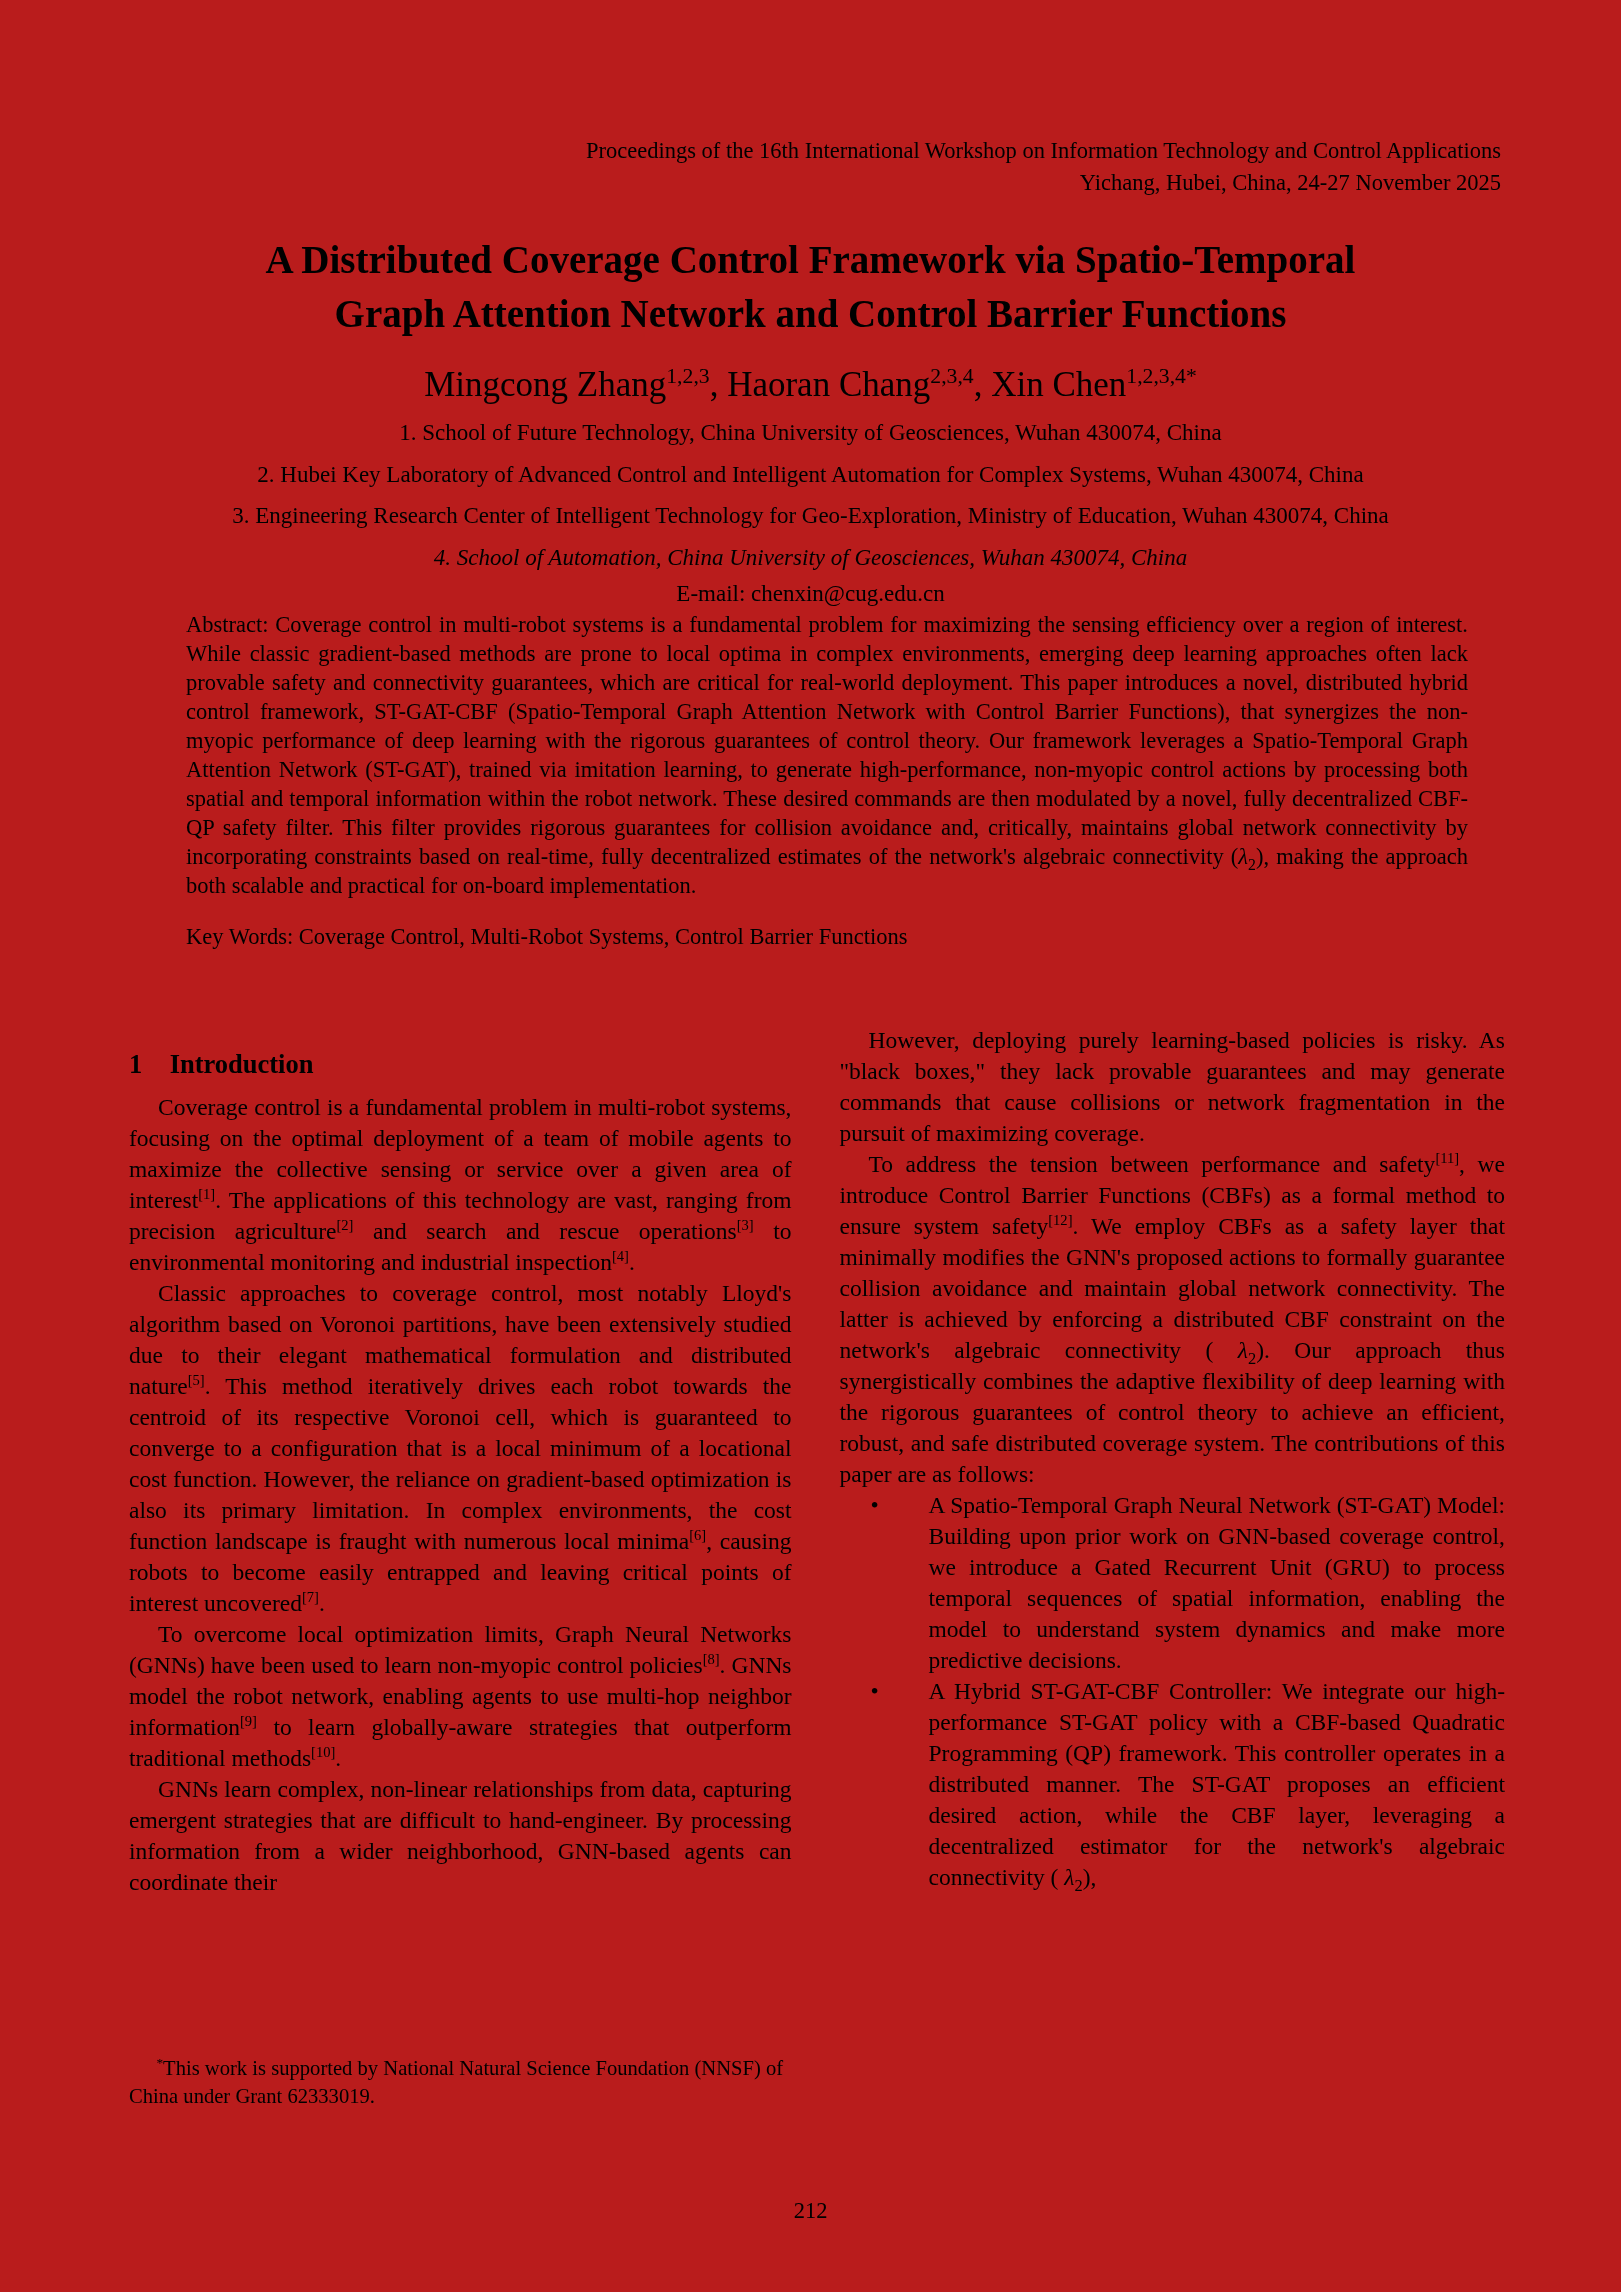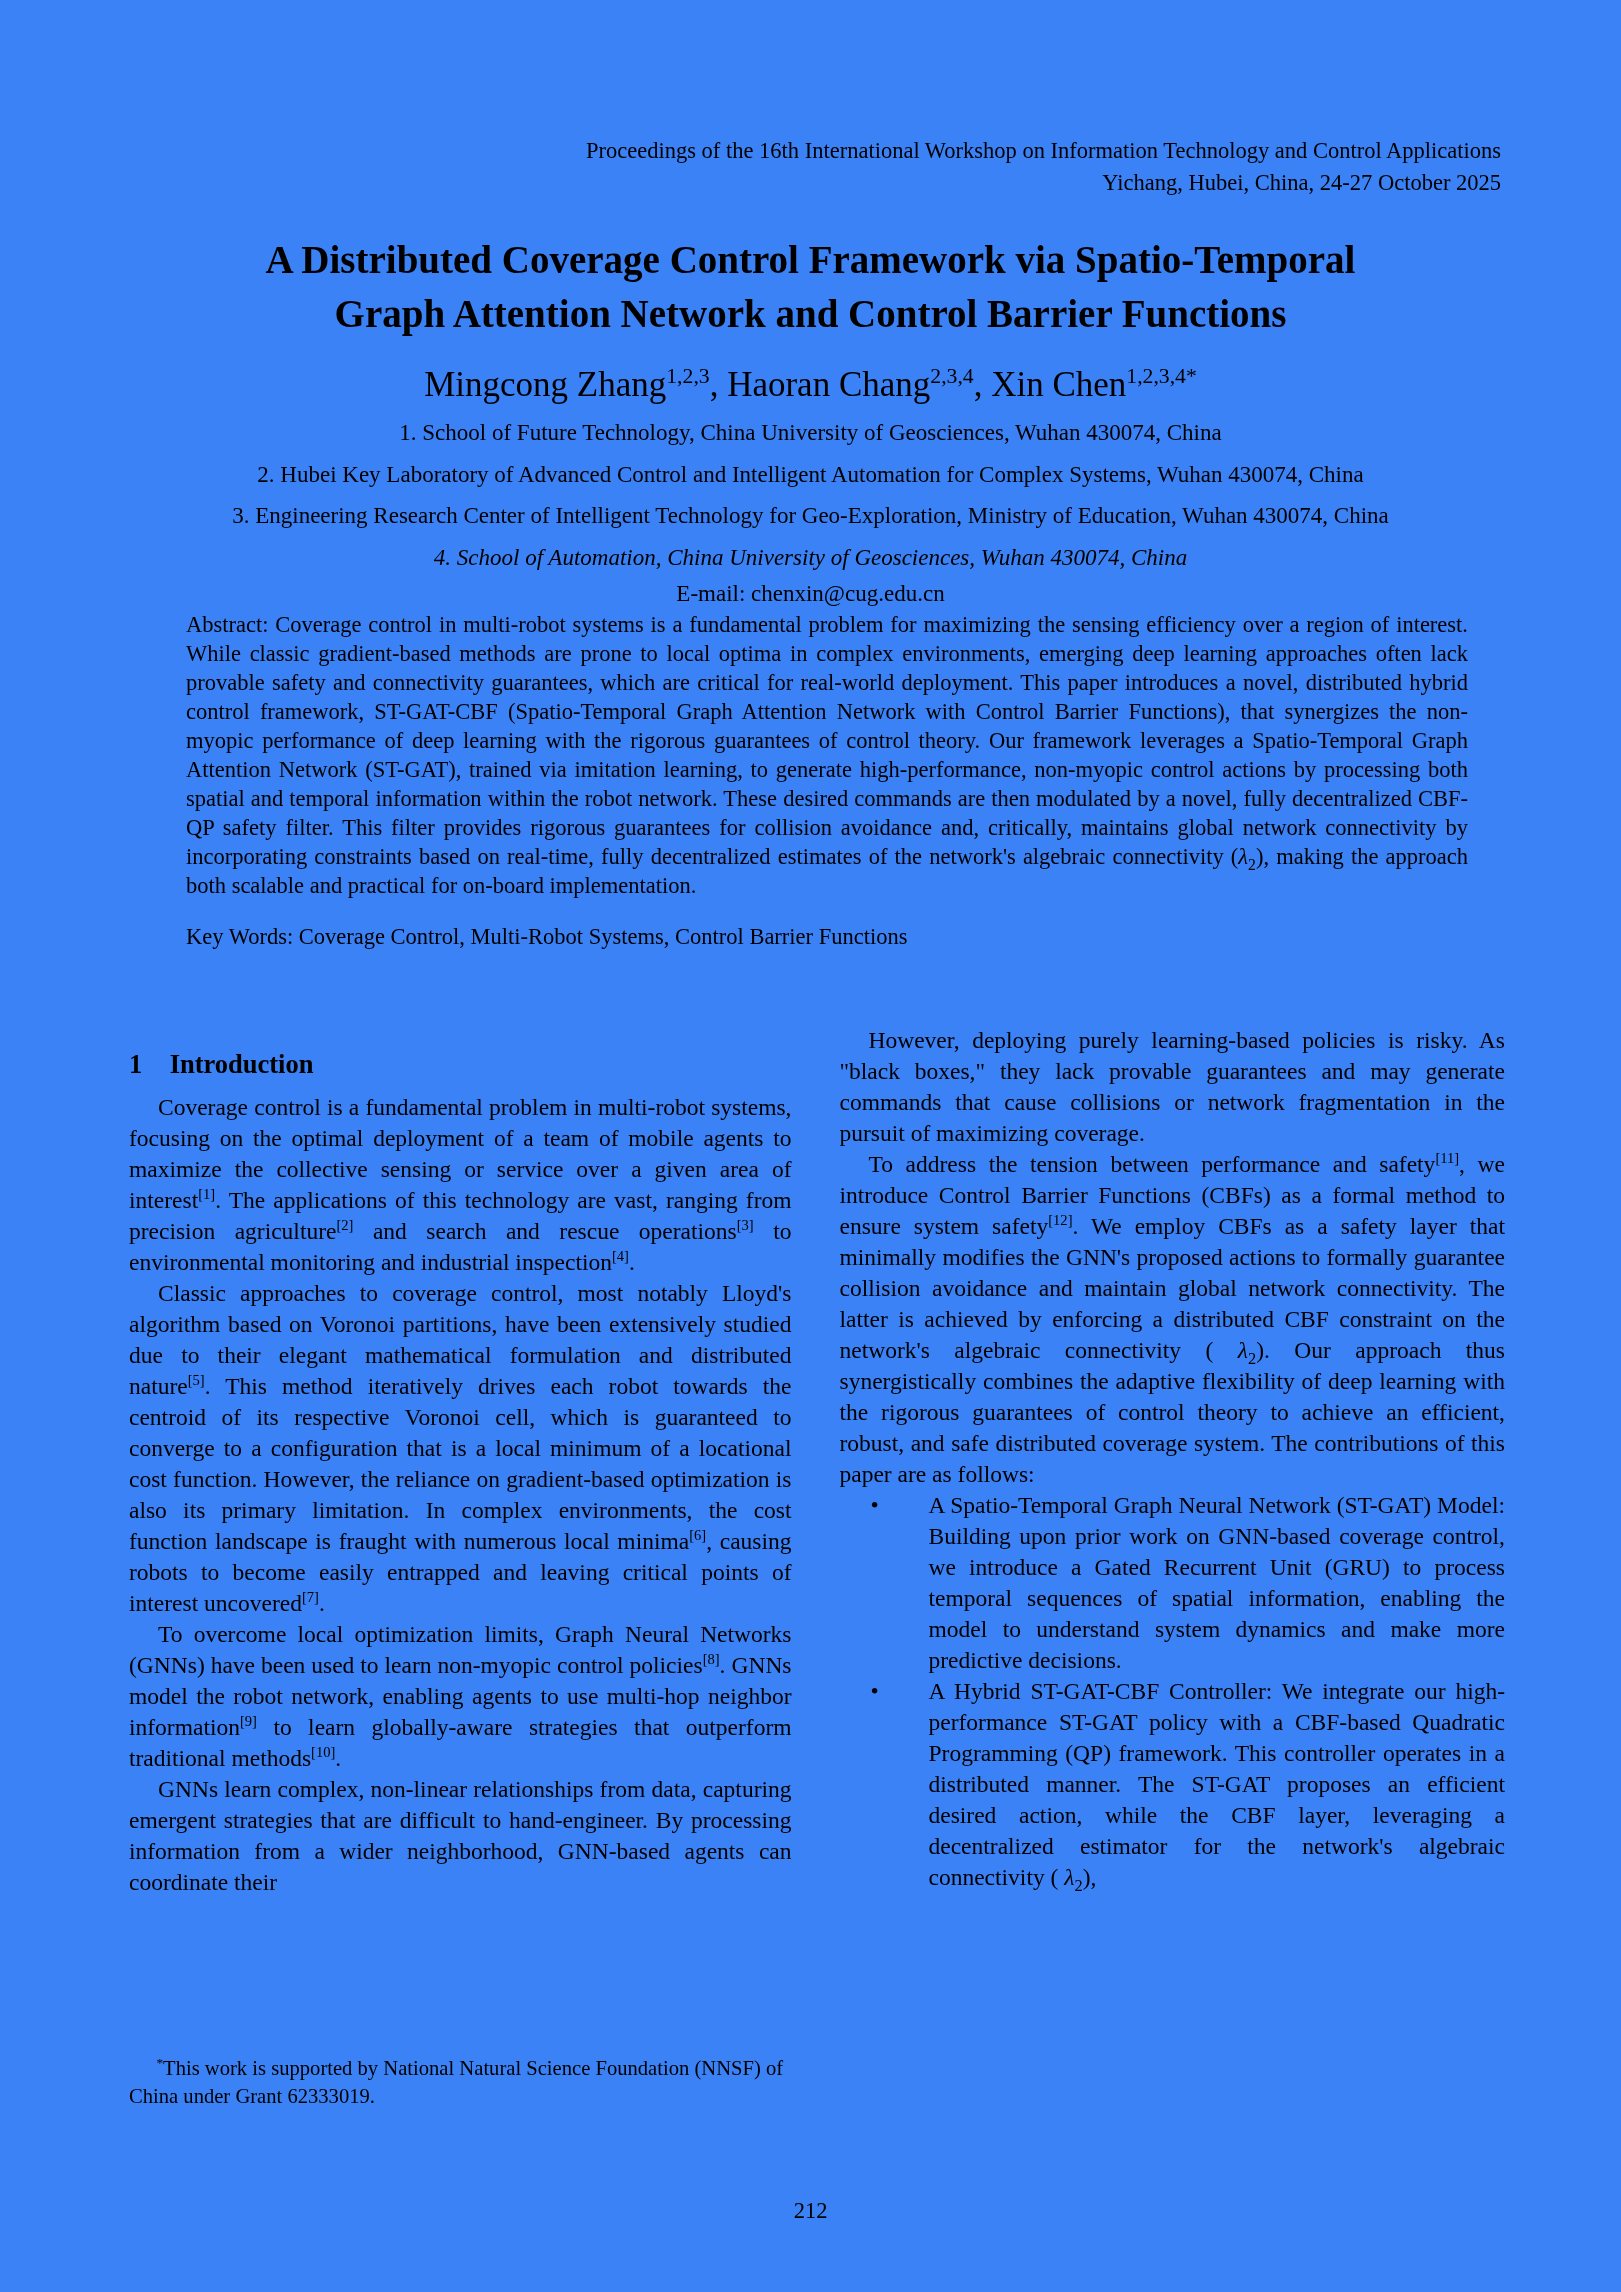--- a/index.html
+++ b/index.html
@@ -1,21 +1,21 @@
 <!DOCTYPE html>
 <html><head>
 <meta charset="utf-8">
 <style>
   html, body { margin: 0; padding: 0; background: #e8e8e8; }
   .page {
     position: relative;
     width: 1621px;
     height: 2293px;
     margin: 0 auto;
-    background: #3b82f6;
+    background: #b91c1c;
     color: #000000;
     font-family: "Liberation Serif", "DejaVu Serif", serif;
     overflow: hidden;
   }
   
   .proceedings {
     position: absolute;
     top: 135px;
     left: 0;
     right: 120px;
@@ -130,21 +130,21 @@
     font-size: 22.5px;
   }
 </style>
 </head>
 <body>
 
 <div class="page">
 
   <div class="proceedings">
     <div>Proceedings of the 16th International Workshop on Information Technology and Control Applications</div>
-    <div>Yichang, Hubei, China, 24-27 October 2025</div>
+    <div>Yichang, Hubei, China, 24-27 November 2025</div>
   </div>
 
   <div class="paper-title">
     <div>A Distributed Coverage Control Framework via Spatio-Temporal</div>
     <div>Graph Attention Network and Control Barrier Functions</div>
   </div>
 
   <div class="authors">
     <span>Mingcong Zhang</span><sup>1,2,3</sup><span>, </span><span>Haoran Chang</span><sup>2,3,4</sup><span>, </span><span>Xin Chen</span><sup>1,2,3,4*</sup>
   </div>

